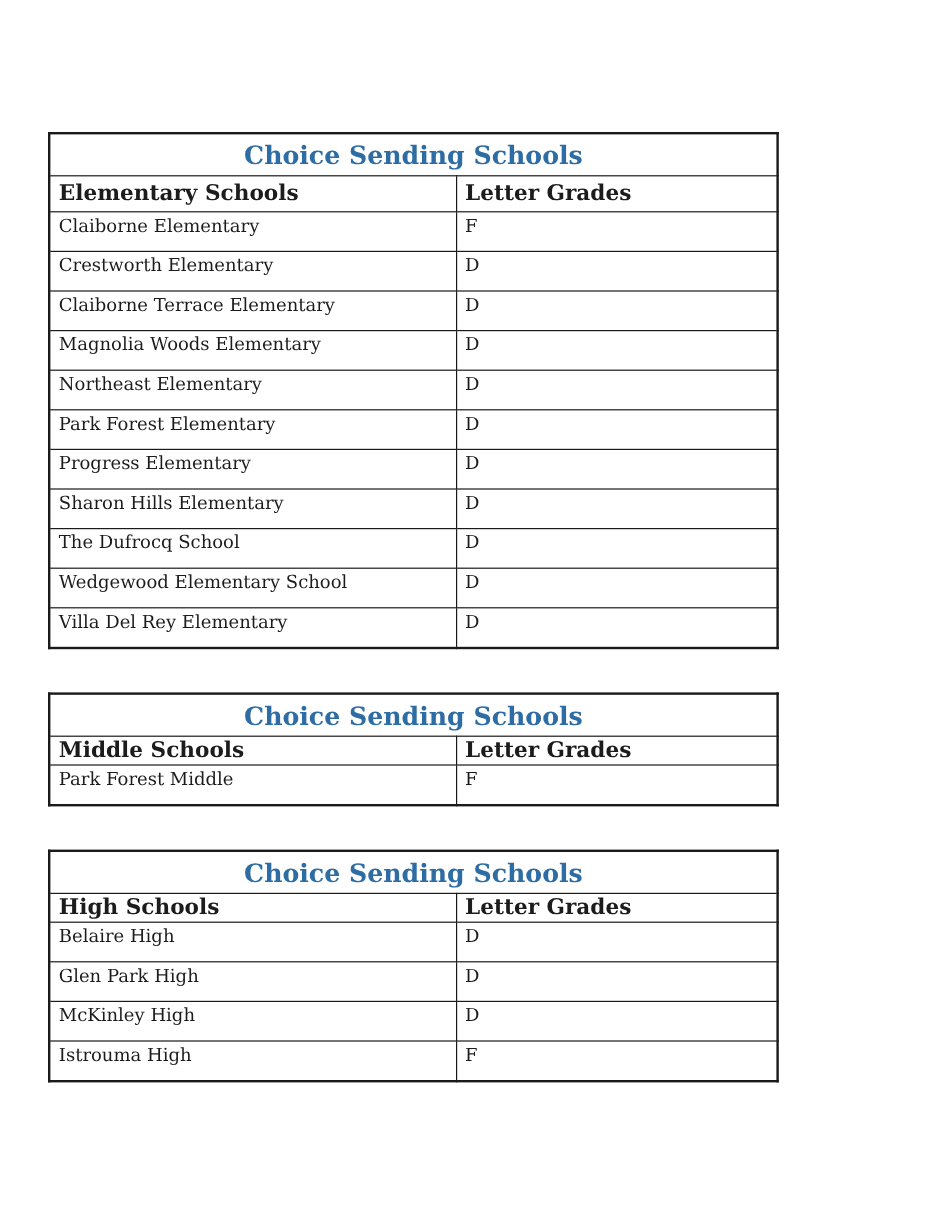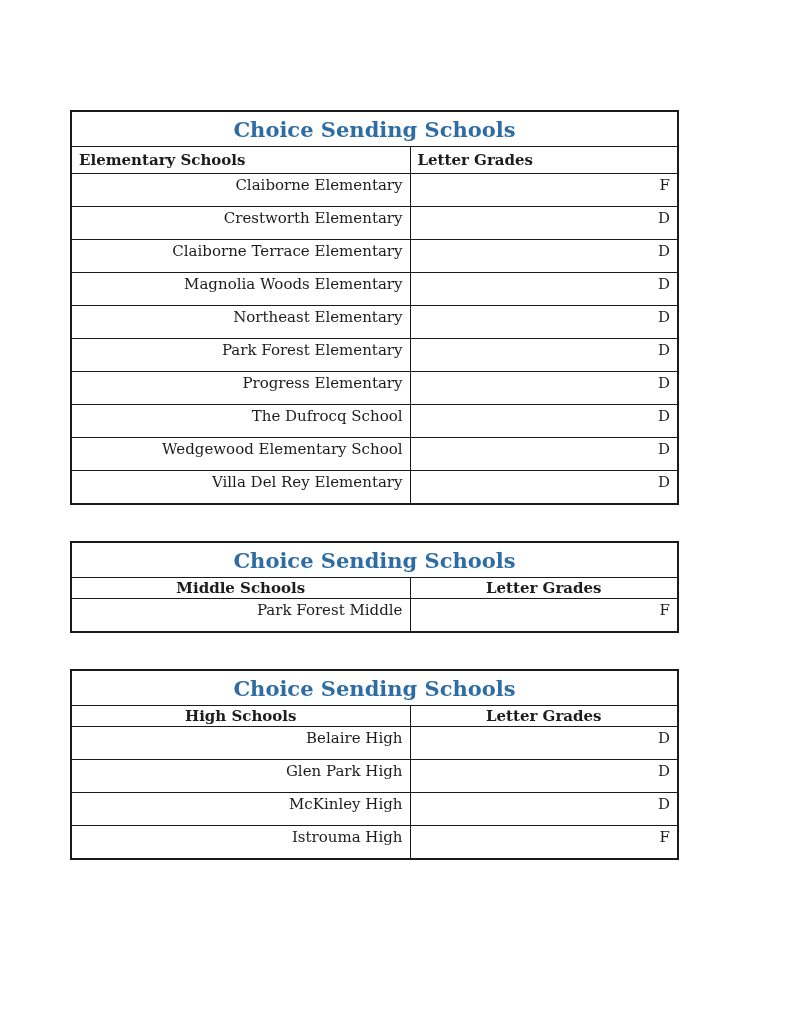--- a/index.html
+++ b/index.html
@@ -11,21 +11,21 @@
     width: 791px;
     height: 1024px;
     overflow: hidden;
     font-family: "DejaVu Serif", "Liberation Serif", serif;
     color: #1c1c1c;
   }
   .page {
     box-sizing: border-box;
     width: 791px;
     height: 1024px;
-    padding: 110px 0 0 70px;
+    padding: 110px 0 0 40px;
   }
   table.choice-table {
     width: 607px;
     border-collapse: collapse;
     table-layout: fixed;
     margin: 0 0 36px 0;
     border: 2.5px solid #1a1a1a;
   }
   table.choice-table col.c1 { width: 339px; }
   table.choice-table col.c2 { width: 268px; }
@@ -38,34 +38,32 @@
     height: 30px;
     text-align: center;
     vertical-align: middle;
     font-weight: bold;
     font-size: 21px;
     color: var(--accent, #2e6da4);
     padding: 2px 6px;
   }
   td.header-cell {
     font-weight: bold;
-    font-size: 15px;
+    font-size: 18px;
     padding: 4px 7px;
     vertical-align: middle;
   }
   table.compact td.header-cell {
     padding: 1px 7px;
-    text-align: center;
   }
   td.data-cell {
     height: 30px;
     font-size: 15px;
     padding: 2px 7px 0 7px;
     vertical-align: top;
-    text-align: right;
   }
 </style>
 </head>
 <body>
 
 <div class="page">
 
   <table class="choice-table">
     <colgroup>
         <col class="c1">
@@ -98,20 +96,24 @@
       <tr>
         <td class="data-cell">Northeast Elementary</td>
         <td class="data-cell">D</td>
       </tr>
       <tr>
         <td class="data-cell">Park Forest Elementary</td>
         <td class="data-cell">D</td>
       </tr>
       <tr>
         <td class="data-cell">Progress Elementary</td>
+        <td class="data-cell">D</td>
+      </tr>
+      <tr>
+        <td class="data-cell">Sharon Hills Elementary</td>
         <td class="data-cell">D</td>
       </tr>
       <tr>
         <td class="data-cell">The Dufrocq School</td>
         <td class="data-cell">D</td>
       </tr>
       <tr>
         <td class="data-cell">Wedgewood Elementary School</td>
         <td class="data-cell">D</td>
       </tr>

